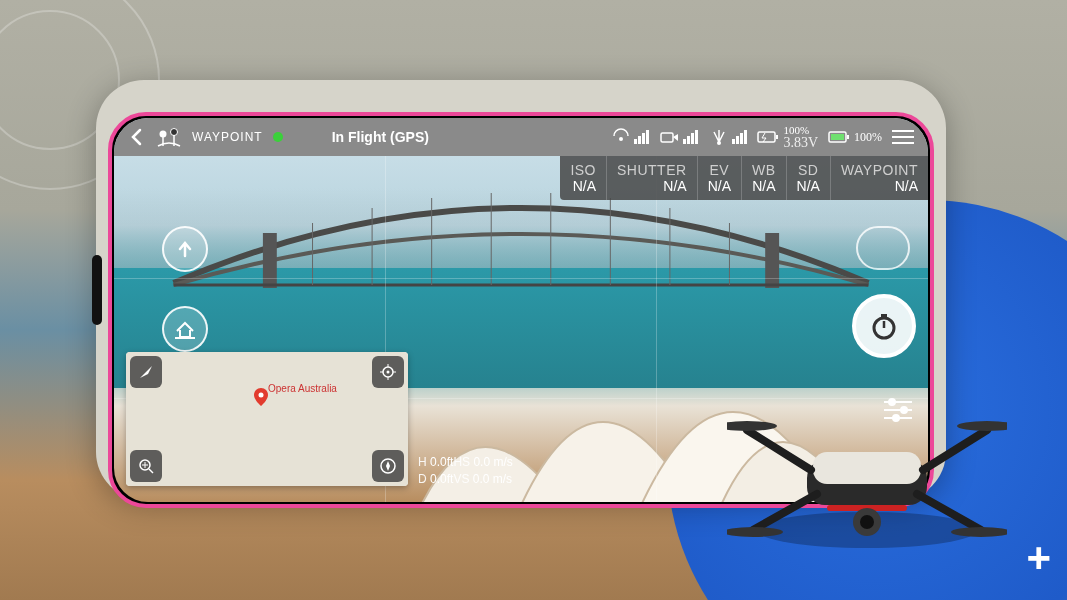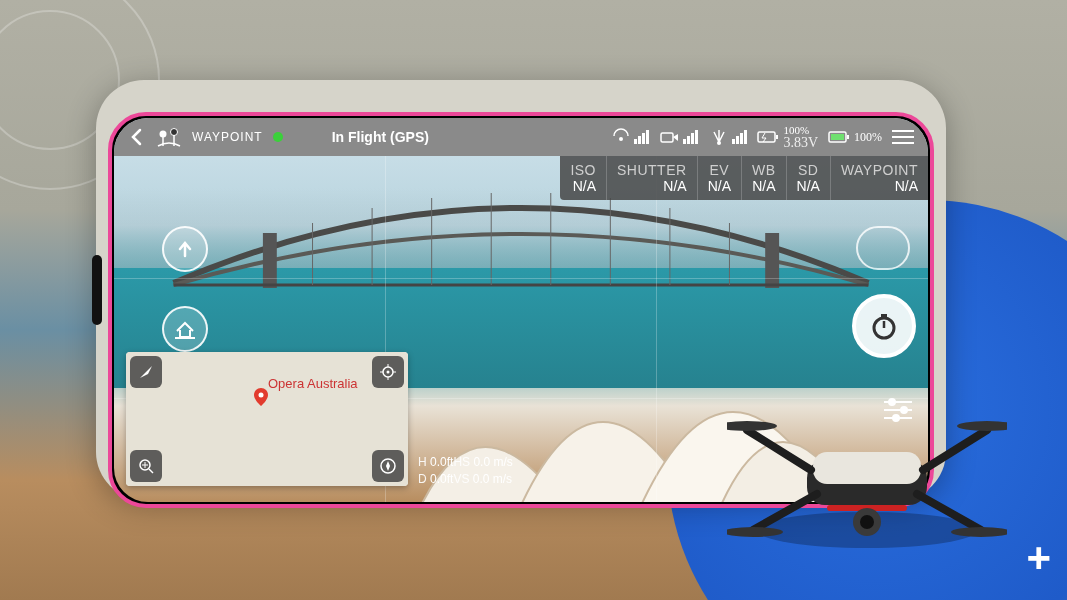--- a/index.html
+++ b/index.html
@@ -364,21 +364,21 @@
               <circle cx="9" cy="9" r="7" stroke="#fff" stroke-width="1.5" fill="none"></circle>
               <path d="M9 4 L11 9 L9 14 L7 9 Z" fill="#fff"></path>
             </svg>
      </div>
      <div class="map-pin">
        <svg width="14" height="18" viewBox="0 0 14 18">
               <path d="M7 0 C3 0 0 3 0 7 C0 12 7 18 7 18 S14 12 14 7 C14 3 11 0 7 0" fill="#e23b2e"></path>
               <circle cx="7" cy="7" r="2.5" fill="#fff"></circle>
             </svg>
      </div>
-     <span style="position:absolute;left:142px;top:24px;font-size:13px;color:#c33">Opera Australia</span>
+     <span style="position:absolute;left:142px;top:31px;font-size:10px;color:#c33">Opera Australia</span>
    </div>
 
    <div class="telemetry">
      <div class="line">
       <span><b>H</b> <span>0.0ft</span></span>
       <span><b>HS</b> <span>0.0 m/s</span></span>
      </div>
      <div class="line">
       <span><b>D</b> <span>0.0ft</span></span>
       <span><b>VS</b> <span>0.0 m/s</span></span>

